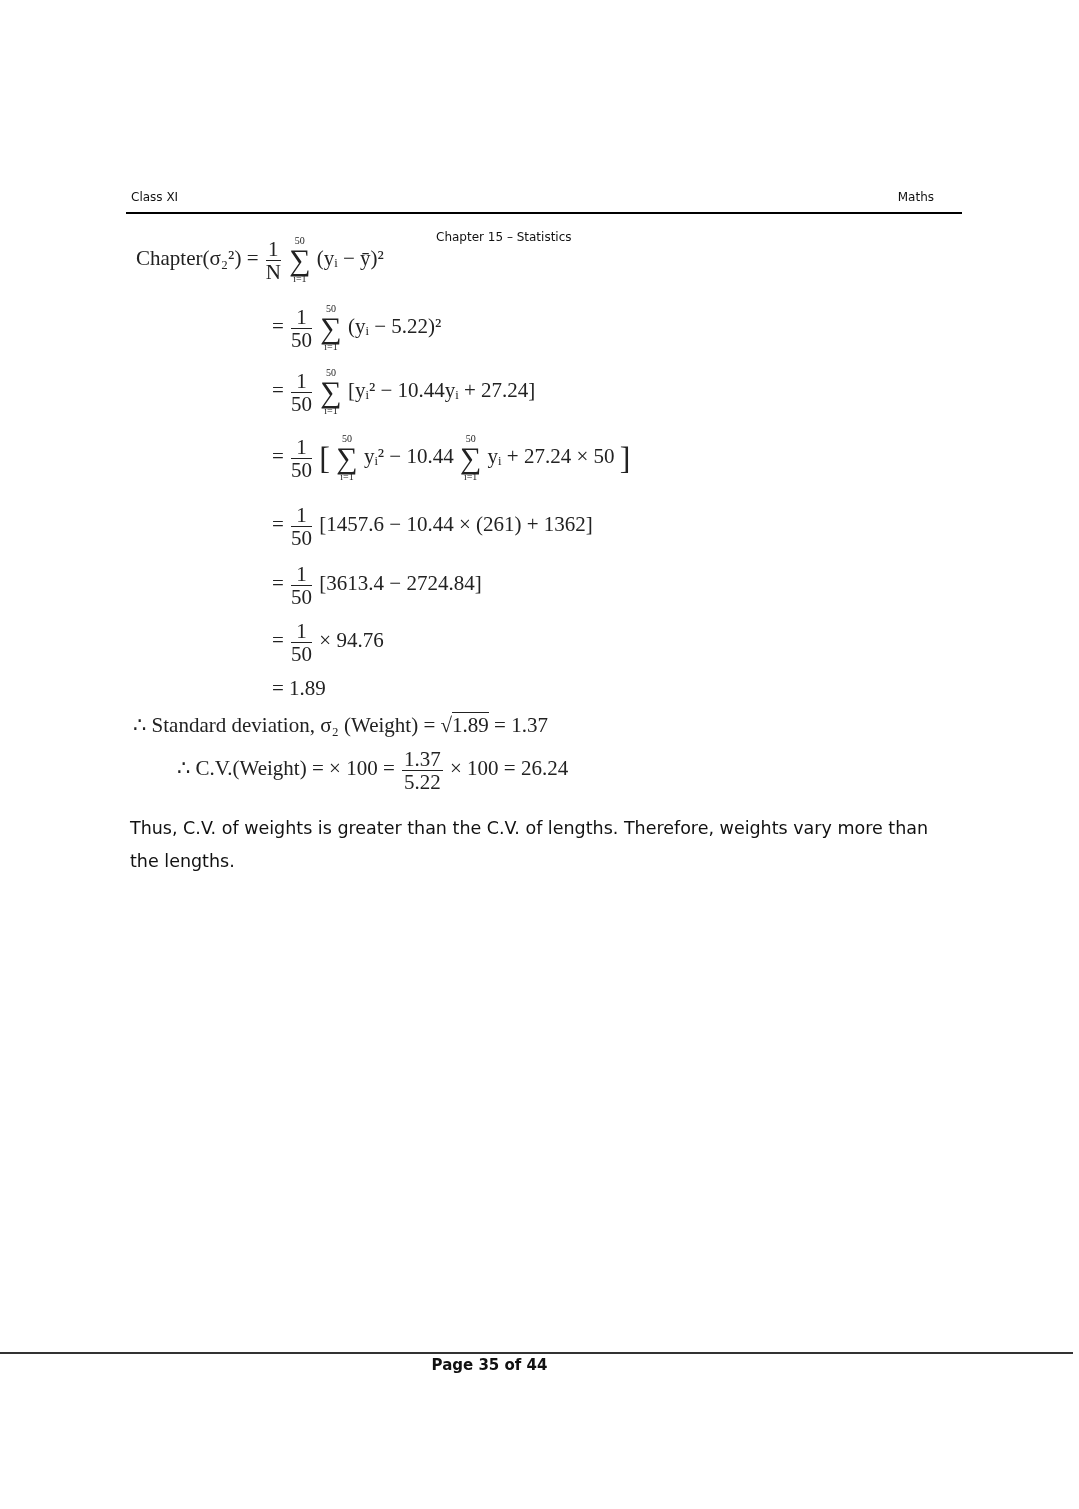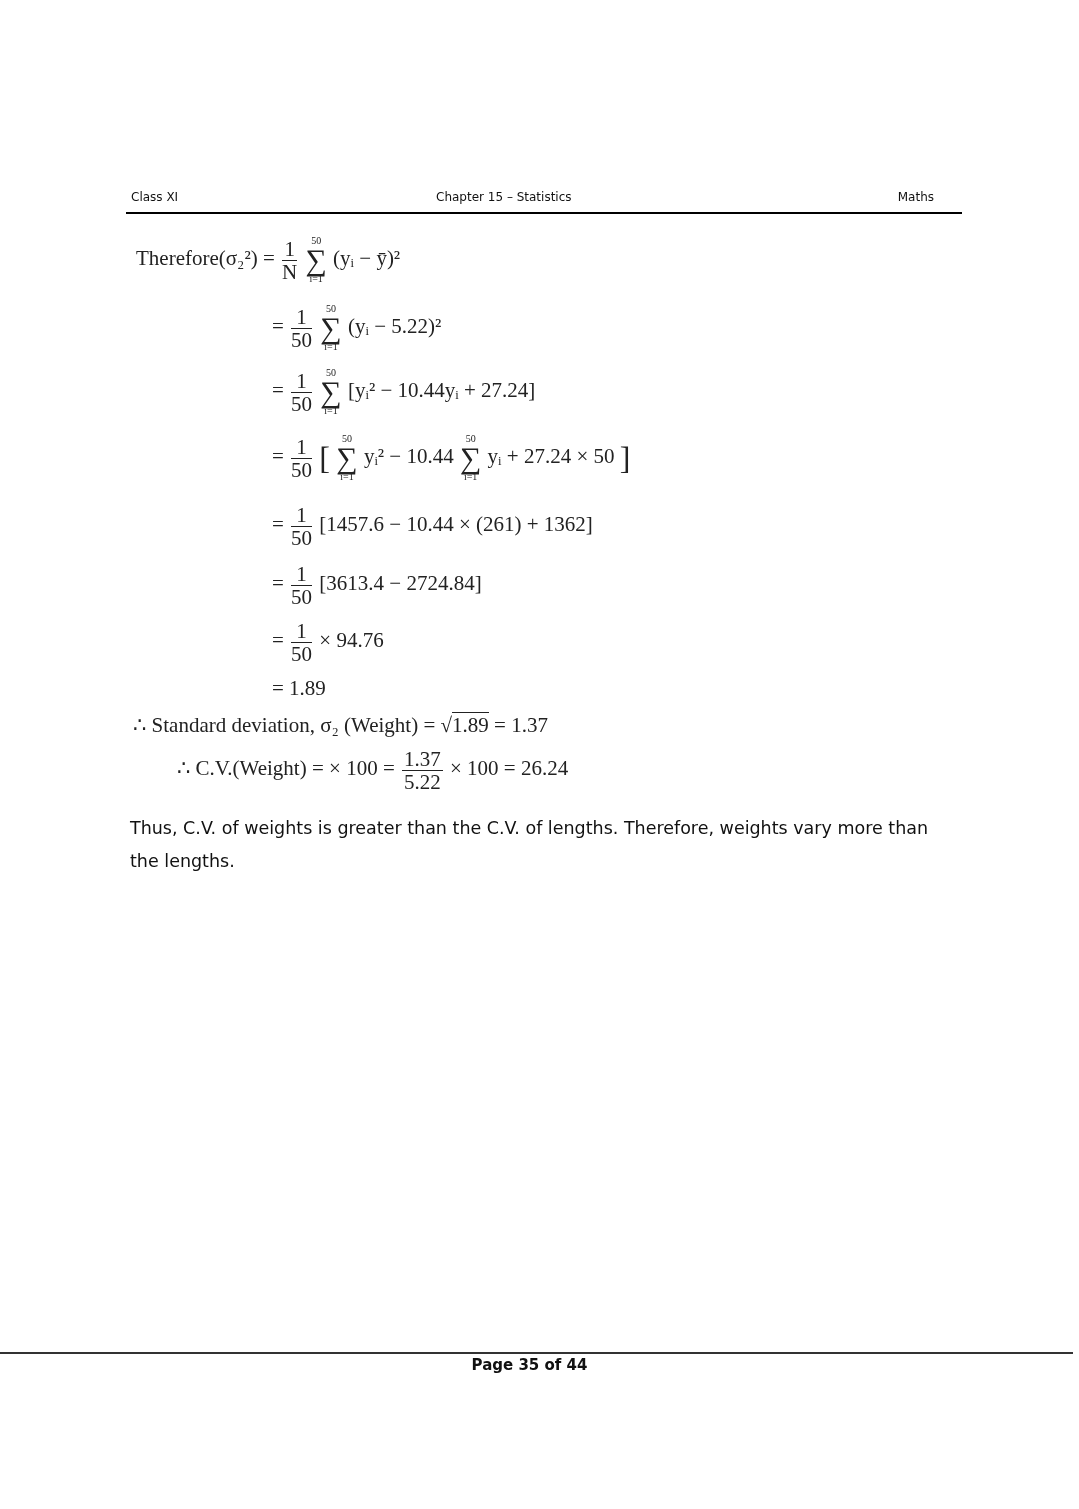--- a/index.html
+++ b/index.html
@@ -1,45 +1,45 @@
 <!DOCTYPE html>
 <html><head>
 <meta charset="utf-8">
 <style>
   html, body { margin:0; padding:0; background:#ffffff; }
   body { width:1079px; height:1509px; position:relative; overflow:hidden; color:#111; }
   .hdr { position:absolute; top:190px; left:126px; width:836px; height:22px; border-bottom:2px solid #000000; font-family:"DejaVu Sans", sans-serif; font-size:12px; }
   .hdr span { position:absolute; top:0; }
   .hdr .l { left:5px; }
-  .hdr .c { left:310px; }
+  .hdr .c { left:310px;margin-top:40px; }
   .hdr .r { right:28px; }
   .math { position:absolute; font-family:"Liberation Serif", serif; font-size:21px; color:#222; white-space:nowrap; }
   .frac { display:inline-block; vertical-align:middle; text-align:center; margin:0 2px; }
   .frac .n { display:block; border-bottom:1px solid #222; padding:0 2px; line-height:22px; }
   .frac .d { display:block; line-height:22px; }
   .sig { display:inline-block; vertical-align:middle; text-align:center; line-height:10px; margin:0 1px; }
   .sig .t, .sig .b { display:block; font-size:10px; }
   .sig .s { display:block; font-size:30px; line-height:28px; }
   .big { font-size:32px; vertical-align:middle; }
   .para { position:absolute; left:130px; top:812px; width:820px; font-family:"DejaVu Sans", sans-serif; font-size:17.5px; line-height:33px; color:#111; }
   .footline { position:absolute; left:0; top:1352px; width:1073px; border-top:2px solid #333; }
-  .footer { position:absolute; top:1356px; left:0; width:979px; text-align:center; font-family:"DejaVu Sans", sans-serif; font-weight:bold; font-size:15px;margin-left:40px; }
+  .footer { position:absolute; top:1356px; left:0; width:979px; text-align:center; font-family:"DejaVu Sans", sans-serif; font-weight:bold; font-size:15px; }
   .sqrt { border-top:1px solid #222; }
 </style>
 </head>
 <body>
 
 <div class="hdr">
   <span class="l">Class XI</span>
   <span class="c">Chapter 15 – Statistics</span>
   <span class="r">Maths</span>
 </div>
 
 <div class="math" style="left:136px; top:236px;">
-  <span>Therefore(σ₂²) =</span>
+  <span>Chapter(σ₂²) =</span>
   <span class="frac"><span class="n">1</span><span class="d">N</span></span>
   <span class="sig"><span class="t">50</span><span class="s">∑</span><span class="b">i=1</span></span>
   <span>(yᵢ − ȳ)²</span>
 </div>
 
 <div class="math" style="left:272px; top:304px;">
   <span>=</span>
   <span class="frac"><span class="n">1</span><span class="d">50</span></span>
   <span class="sig"><span class="t">50</span><span class="s">∑</span><span class="b">i=1</span></span>
   <span>(yᵢ − 5.22)²</span>

